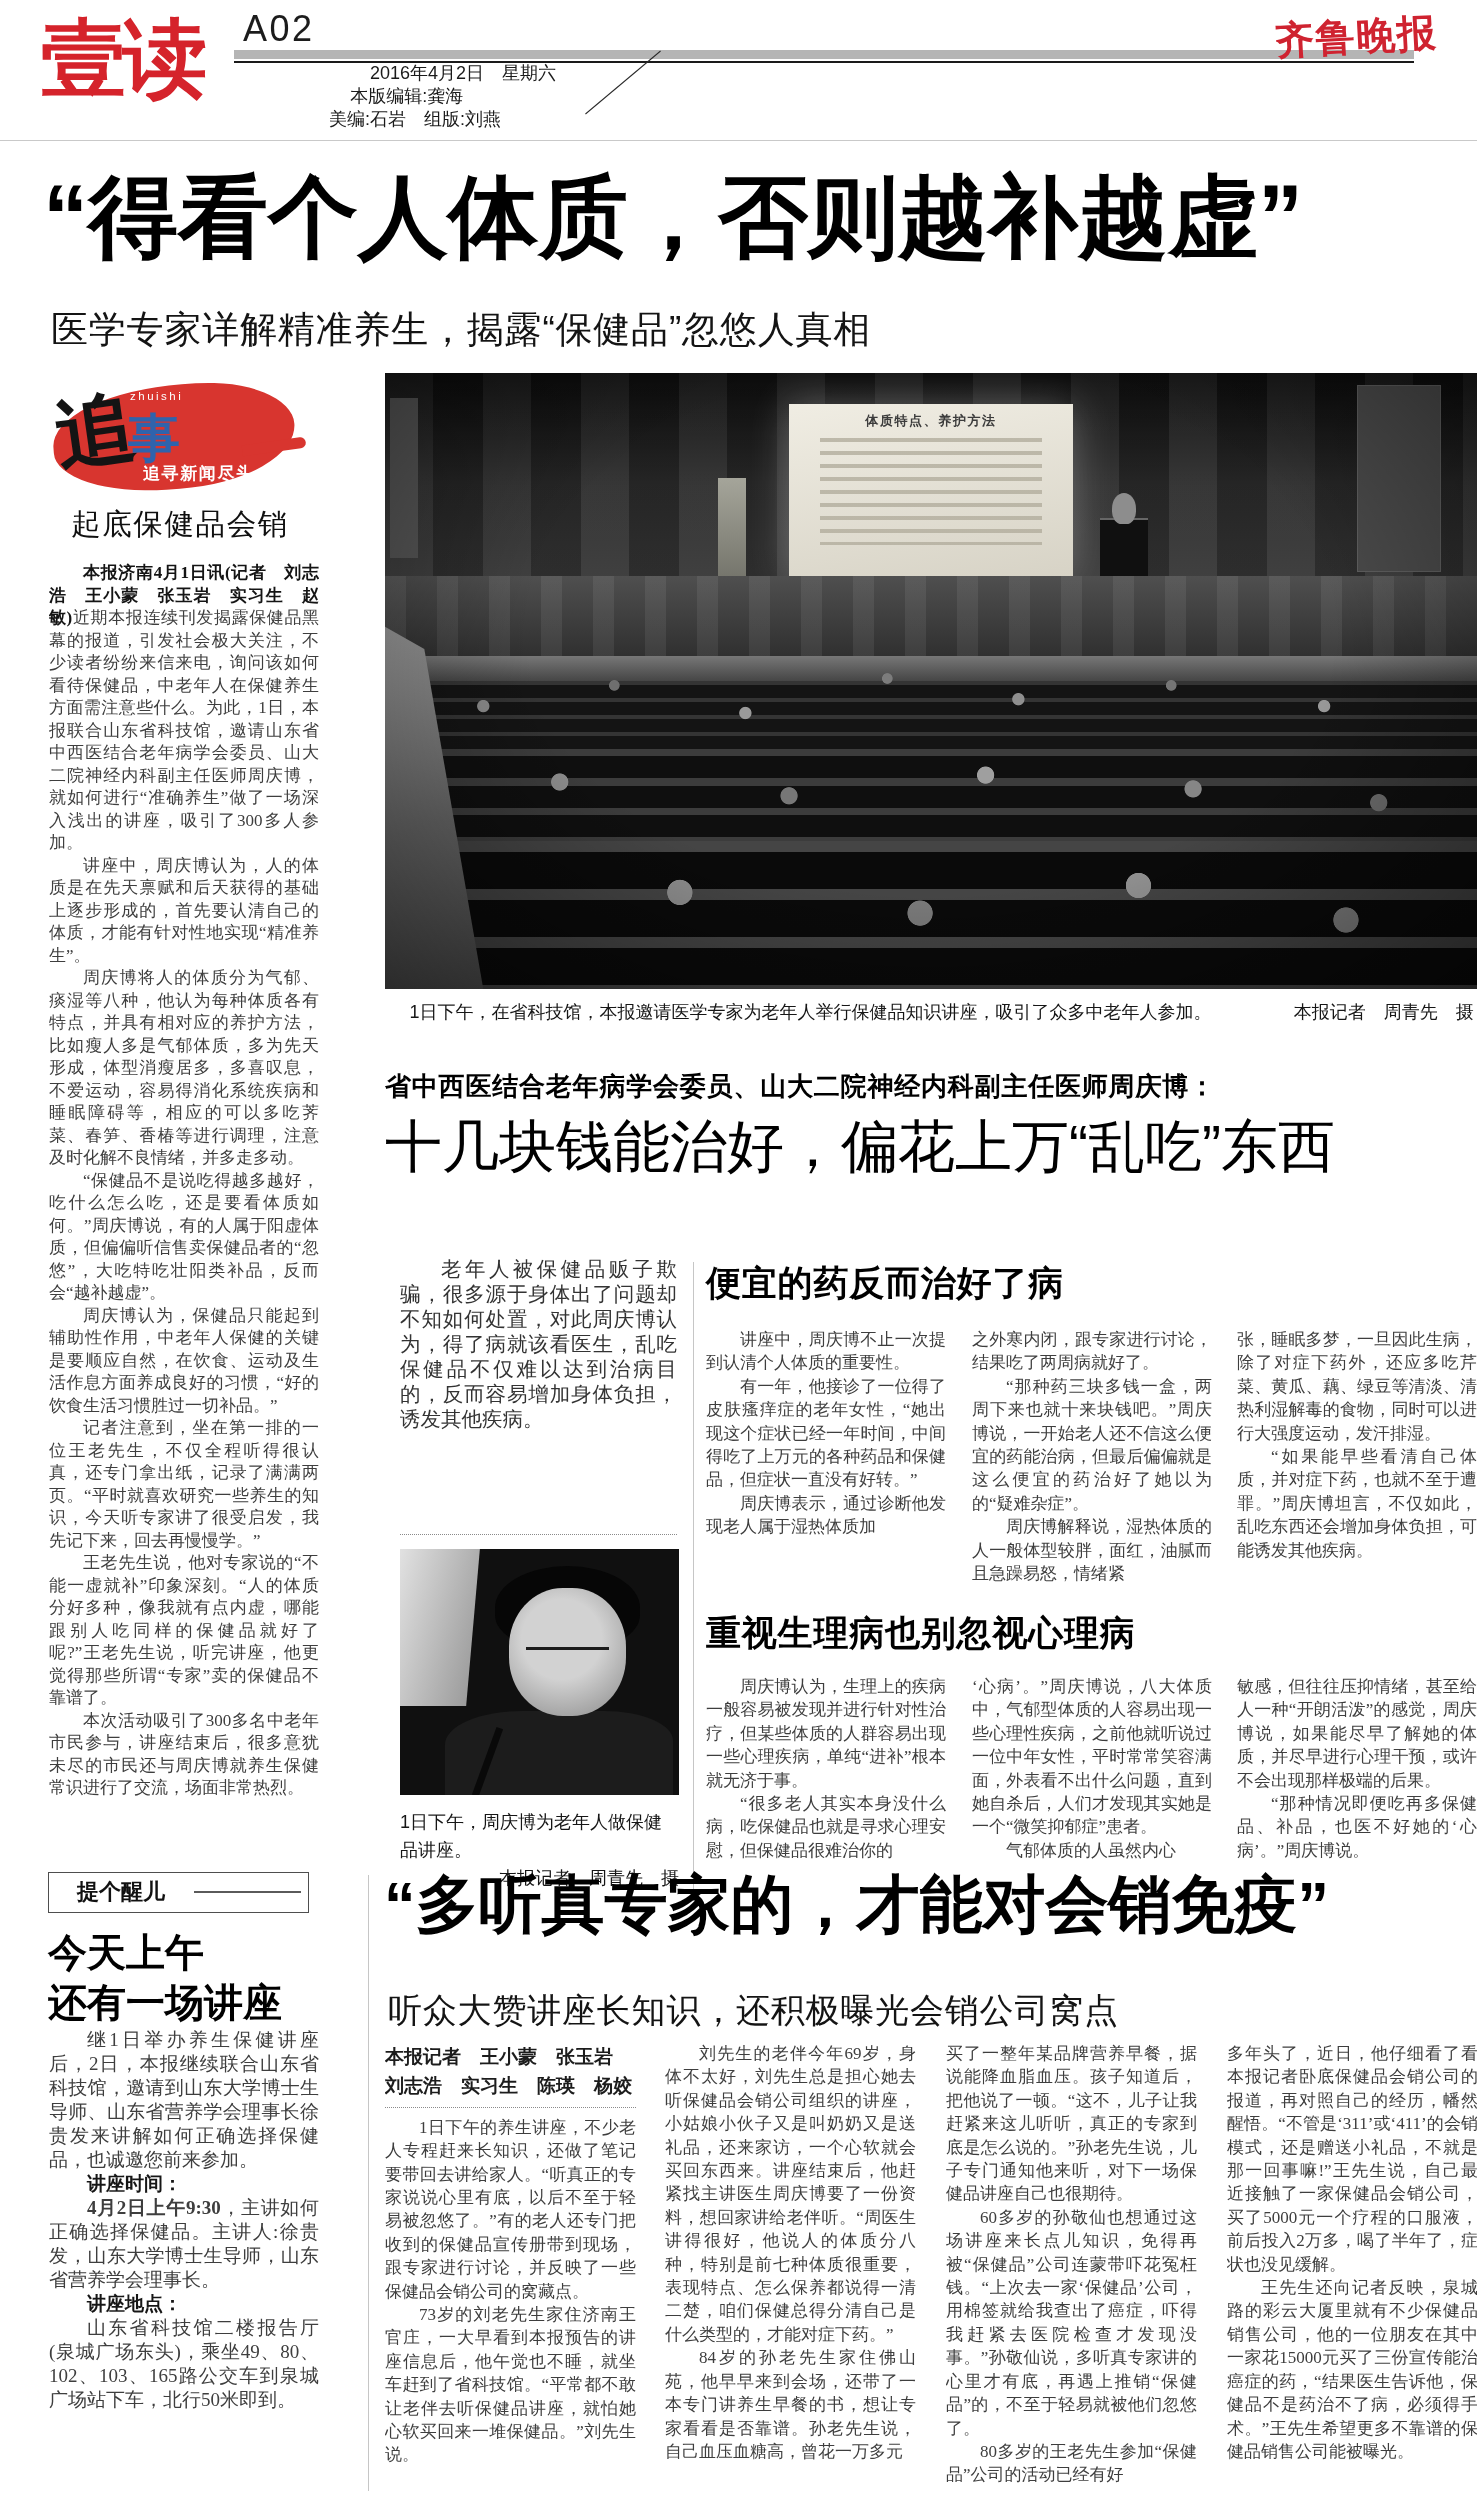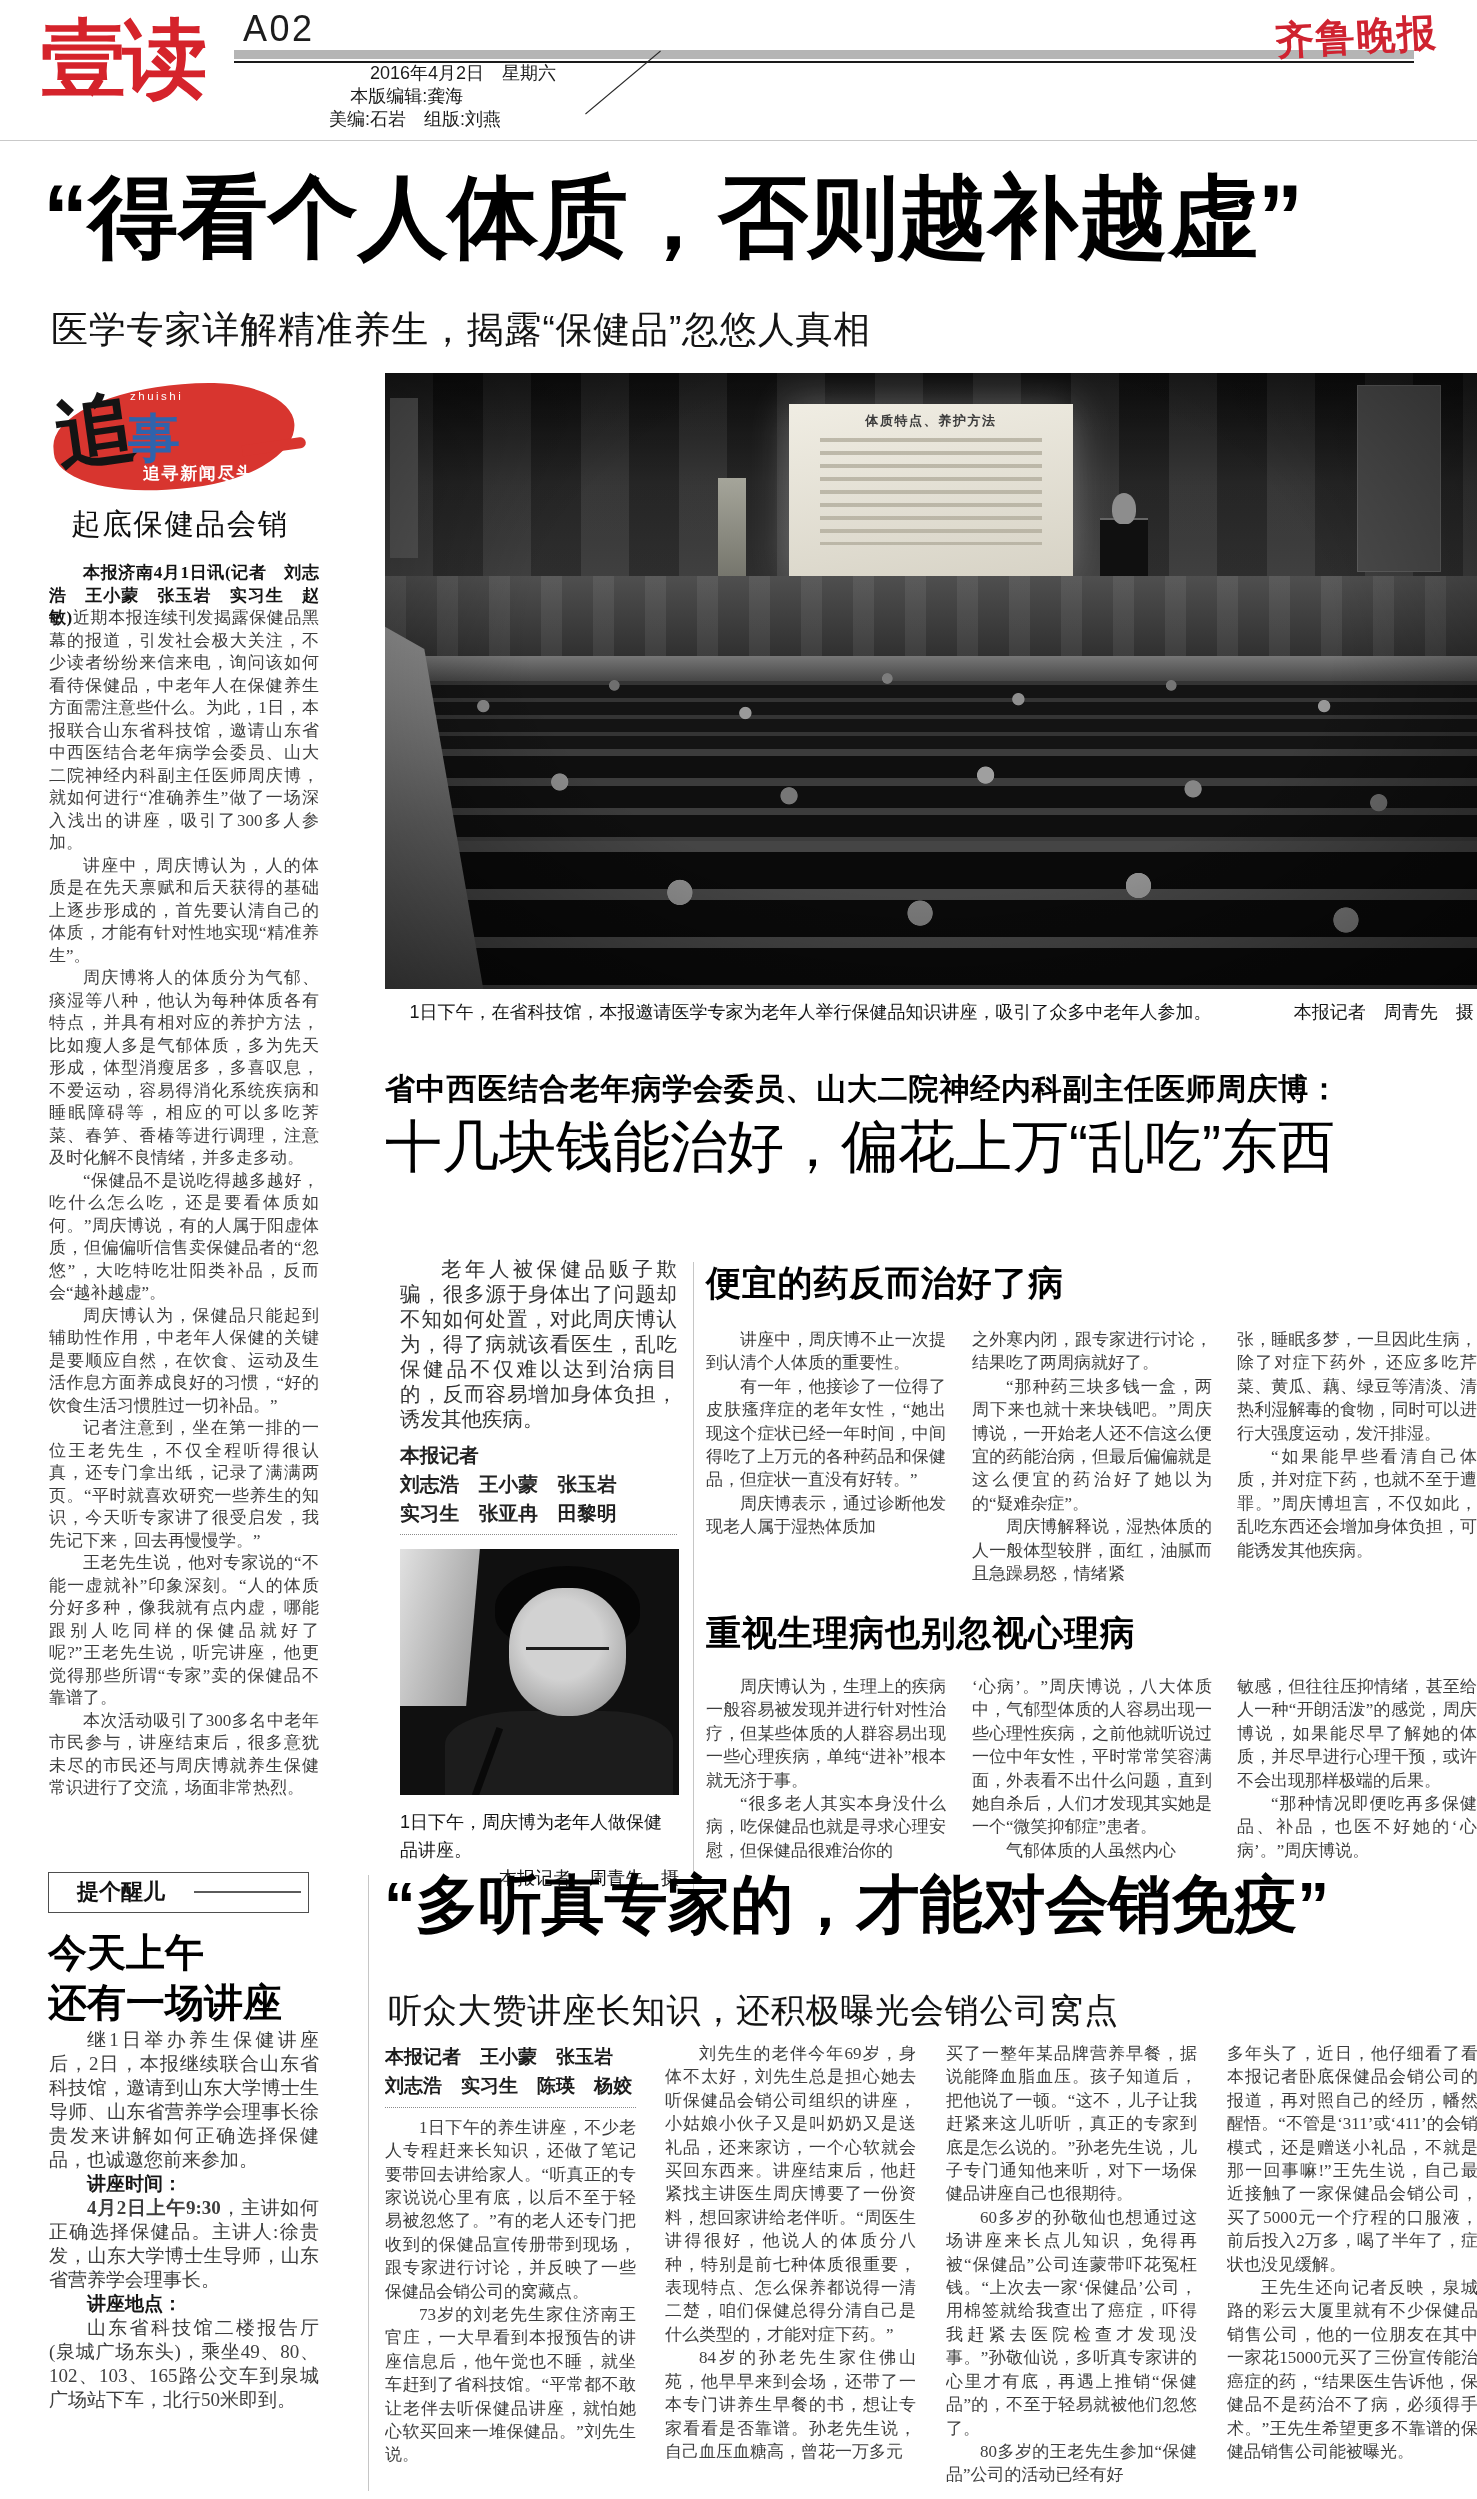--- a/index.html
+++ b/index.html
@@ -110,21 +110,21 @@
       background:linear-gradient(160deg,#9a9a9a 0%,#6a6a6a 45%,#454545 100%);
       clip-path:polygon(0 2%,12% 8%,30% 100%,0 100%);}
   .ph-vig{position:absolute;left:0;top:0;width:100%;height:100%;
       background:radial-gradient(ellipse at 50% 42%,transparent 52%,rgba(0,0,0,.5) 100%);}
   .photocap{left:385px;top:1000px;width:1092px;display:flex;justify-content:space-between;
       font-size:18px;color:#161616;}
   .photocap .c{padding-left:24.6px;}
   .photocap .cr{padding-right:3.3px;}
 
   
-  .kicker{left:385px;top:1069px;font-size:30px;font-weight:700;color:#000;letter-spacing:0.8px;}
+  .kicker{left:385px;top:1069px;font-size:26px;font-weight:700;color:#000;letter-spacing:0.8px;}
   .h2{left:385px;top:1108px;width:1092px;font-size:57px;font-weight:400;color:#000;
       white-space:nowrap;overflow:hidden;line-height:1.35;}
   .vrule1{left:693px;top:1262px;width:0.8px;height:633px;background:#c6c6c6;}
   .midintro{left:400px;top:1257px;width:277px;font-size:20.5px;line-height:25px;
       text-align:justify;color:#333;}
   .midintro p{text-indent:2em;}
   .midbyline{left:400px;top:1441px;font-size:19.7px;font-weight:700;color:#222;line-height:29px;}
   .middot{left:400px;top:1534px;width:277px;border-top:1.6px dotted #8a8a8a;}
   .portrait{left:400px;top:1549px;width:279px;height:246px;background:#101010;overflow:hidden;}
   .pt-screen{position:absolute;left:-11.5px;top:0;width:30%;height:64%;
@@ -254,25 +254,20 @@
     <span class="cr">本报记者　周青先　摄</span>
   </div>
 
   <div class="abs kicker sans">省中西医结合老年病学会委员、山大二院神经内科副主任医师周庆博：</div>
   <div class="abs h2 sans">十几块钱能治好，偏花上万“乱吃”东西</div>
   <div class="abs vrule1"></div>
 
   <div class="abs midintro">
     <p>老年人被保健品贩子欺骗，很多源于身体出了问题却不知如何处置，对此周庆博认为，得了病就该看医生，乱吃保健品不仅难以达到治病目的，反而容易增加身体负担，诱发其他疾病。</p>
   </div>
-  <div class="abs midbyline sans">
-    <div>本报记者</div>
-    <div>刘志浩　王小蒙　张玉岩</div>
-    <div>实习生　张亚冉　田黎明</div>
-  </div>
   <div class="abs middot"></div>
 
   <div class="abs portrait">
     <div class="pt-screen"></div>
     <div class="pt-body"></div>
     <div class="pt-hair"></div>
     <div class="pt-head"></div>
     <div class="pt-glasses"></div>
     <div class="pt-mic"></div>
   </div>

